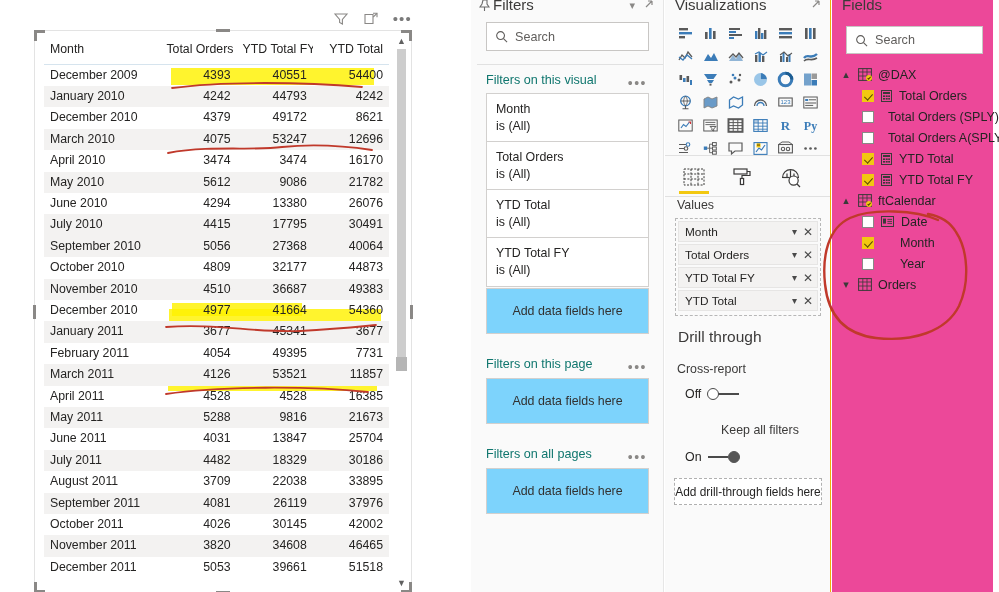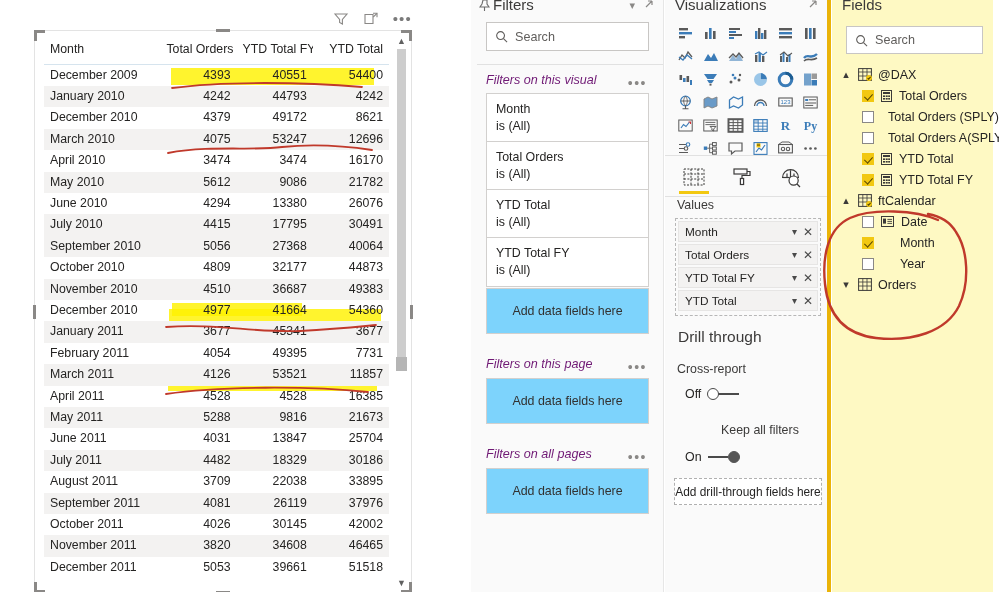--- a/index.html
+++ b/index.html
@@ -76,37 +76,37 @@
   .filters-pane { left: 471px; width: 193px; background: #fafafa; border-right: 1px solid #e6e6e6; }
   .fp-title { position: absolute; left: 22px; top: -4px; font-size: 15px; color: #3b3a39; }
   .fp-pin { position: absolute; left: 8px; top: -1px; color: #6b6b6b; }
   .fp-chev { position: absolute; right: 28px; top: -1px; color: #8a8886; font-size: 11px; }
   .fp-arrow { position: absolute; right: 8px; top: -2px; color: #8a8886; }
   .searchbox {
     position: absolute; left: 15px; right: 14px; height: 29px; background: #fff;
     border: 1px solid #c8c6c4; display: flex; align-items: center; padding-left: 8px; gap: 7px;
   }
   .searchbox span.lbl { font-size: 12.6px; color: #605e5c; }
-  .sect-label { position: absolute; font-size: 12.6px; color: #701a75; font-style: italic; }
+  .sect-label { position: absolute; font-size: 12.6px; color: #0f766e; }
   .sect-dots { position: absolute; color: #8a8886; font-size: 14px; letter-spacing: 1.5px; line-height: 8px; }
   .fcard {
     position: absolute; left: 15px; right: 14px; background: #fff; border: 1px solid #d2d0ce;
     padding: 7px 9px 7px 9px;
   }
   .fcard .l1 { font-size: 12.4px; color: #252423; line-height: 17px; }
   .fcard .l2 { font-size: 12.4px; color: #252423; line-height: 17px; }
   .fdrop {
     position: absolute; left: 15px; right: 14px; height: 46px; background: #7dd3fc;
     border: 1px solid #d2d0ce; display: flex; align-items: center; justify-content: center;
     font-size: 12.4px; color: #323130;
   }
   .pane-divider { position: absolute; left: 6px; right: 0; height: 1px; background: #e1e1e1; }
 
   
-  .viz-pane { left: 665px; width: 166px; background: #fafafa; border-right: 4px solid #eab308; }
+  .viz-pane { left: 665px; width: 166px; background: #fafafa; border-right: 1px solid #eab308; }
   .vz-title { position: absolute; left: 10px; top: -4px; font-size: 15px; color: #3b3a39; }
   .vz-arrow { position: absolute; right: 8px; top: -2px; color: #8a8886; }
   .icon-grid {
     position: absolute; left: 8px; top: 22px; width: 150px;
     display: grid; grid-template-columns: repeat(6, 25px); grid-auto-rows: 23px;
     column-gap: 0px; row-gap: 0px;
   }
   .icon-cell { display: flex; align-items: center; justify-content: center; cursor: pointer; }
   .icon-cell svg { display: block; }
   .viz-tabs {
@@ -135,21 +135,21 @@
   .tgl.off .knob { left: 0; border: 1.6px solid #4a4a4a; background: #fff; }
   .tgl.on  .bar { left: 0; right: 12px; }
   .tgl.on  .knob { right: 0; background: #555; border: 1px solid #555; }
   .drill-drop {
     position: absolute; left: 9px; width: 148px; height: 27px; background: #fff;
     border: 1px dashed #b0b0b0; display: flex; align-items: center; justify-content: center;
     font-size: 11.9px; color: #252423;
   }
 
   
-  .fields-pane { left: 832px; width: 161px; background: #fef9c3; }
+  .fields-pane { left: 832px; width: 161px; background: #ec4899; }
   .fd-title { position: absolute; left: 10px; top: -4px; font-size: 15px; color: #3b3a39; }
   .fd-search {
     position: absolute; left: 14px; right: 10px; top: 26px; height: 28px; background: #fff;
     border: 1px solid #c8c6c4; display: flex; align-items: center; padding-left: 8px; gap: 7px;
   }
   .fd-search span { font-size: 12.6px; color: #605e5c; }
   .tree { position: absolute; left: 0; top: 64px; right: 0; }
   .tnode { display: flex; align-items: center; height: 21px; padding-left: 8px; gap: 6px; cursor: pointer; }
   .tnode .chv { width: 12px; color: #3b3a39; font-size: 11px; display:flex; align-items:center; justify-content:center; }
   .tnode .tlabel { font-size: 12.5px; color: #252423; white-space: nowrap; }

